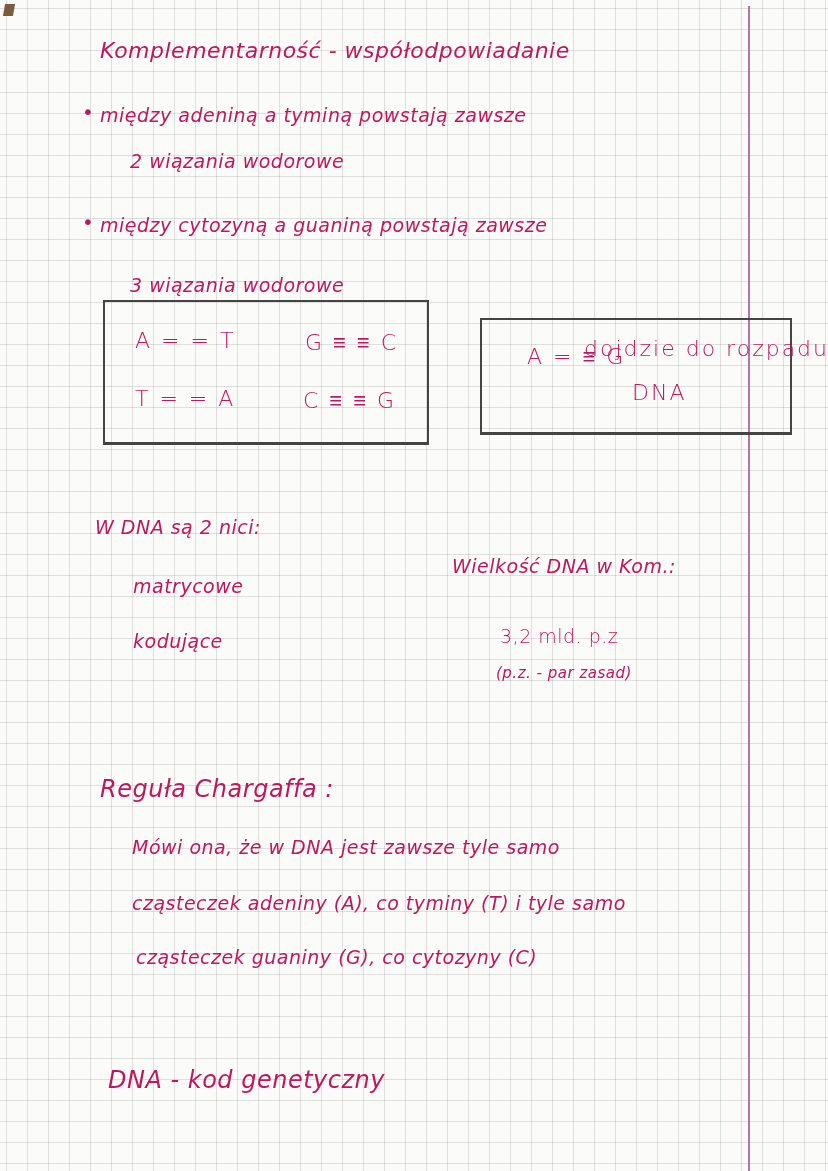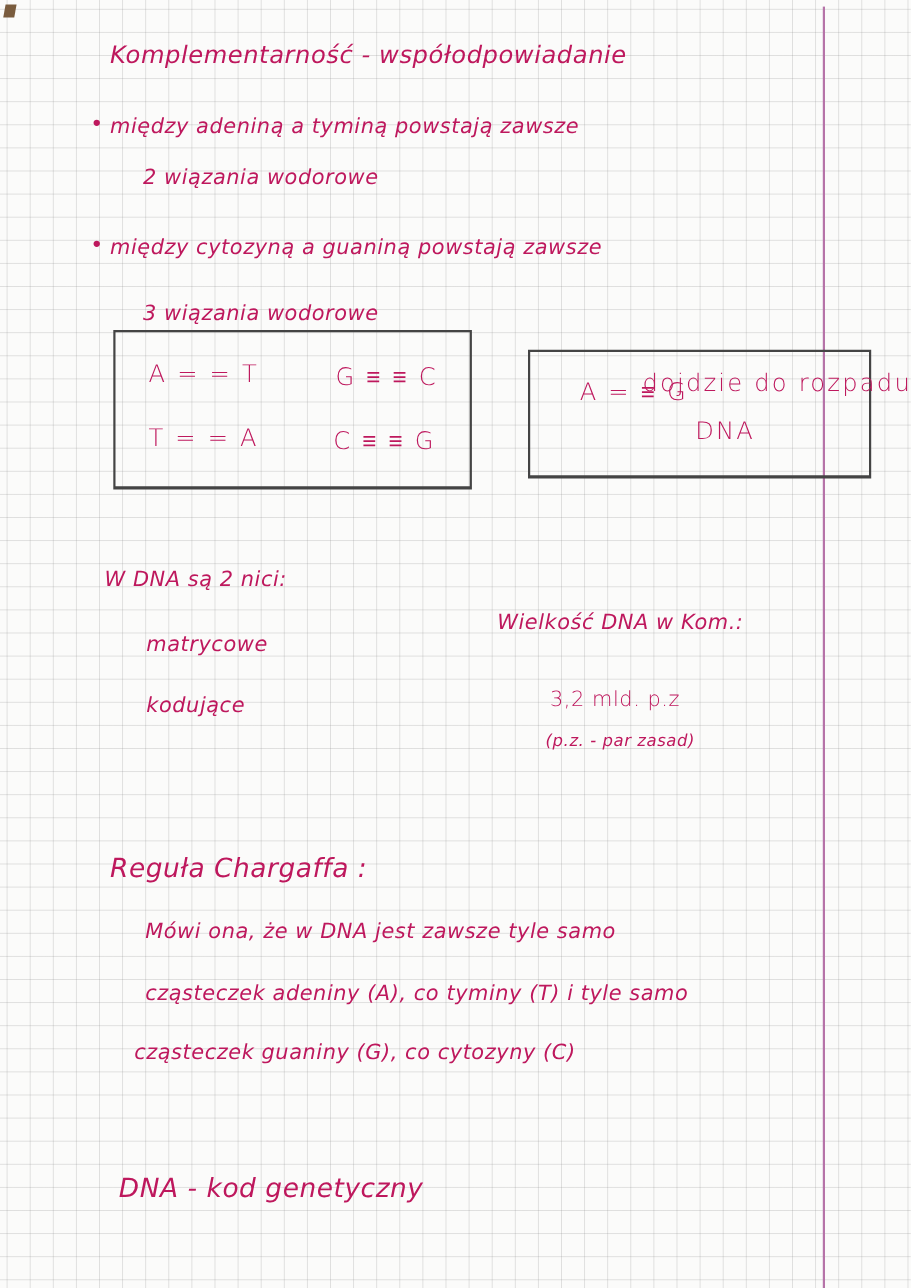--- a/index.html
+++ b/index.html
@@ -58,15 +58,15 @@
 <div class="hw line" style="left:133px; top:575px;">matrycowe</div>
 <div class="hw line" style="left:133px; top:630px;">kodujące</div>
 
 <div class="hw line" style="left:452px; top:555px;">Wielkość DNA w Kom.:</div>
 <div class="hw line" style="left:500px; top:625px; font-style:normal;">3,2 mld. p.z</div>
 <div class="hw note" style="left:496px; top:664px;">(p.z. - par zasad)</div>
 
 <div class="hw big" style="left:100px; top:775px;">Reguła Chargaffa :</div>
 <div class="hw line" style="left:132px; top:836px;">Mówi ona, że w DNA jest zawsze tyle samo</div>
 <div class="hw line" style="left:132px; top:892px;">cząsteczek adeniny (A), co tyminy (T) i tyle samo</div>
-<div class="hw line" style="left:122px; top:946px;">cząsteczek guaniny (G), co cytozyny (C)</div>
+<div class="hw line" style="left:136px; top:946px;">cząsteczek guaniny (G), co cytozyny (C)</div>
 
 <div class="hw big" style="left:108px; top:1066px;">DNA - kod genetyczny</div>
 
 </body></html>

